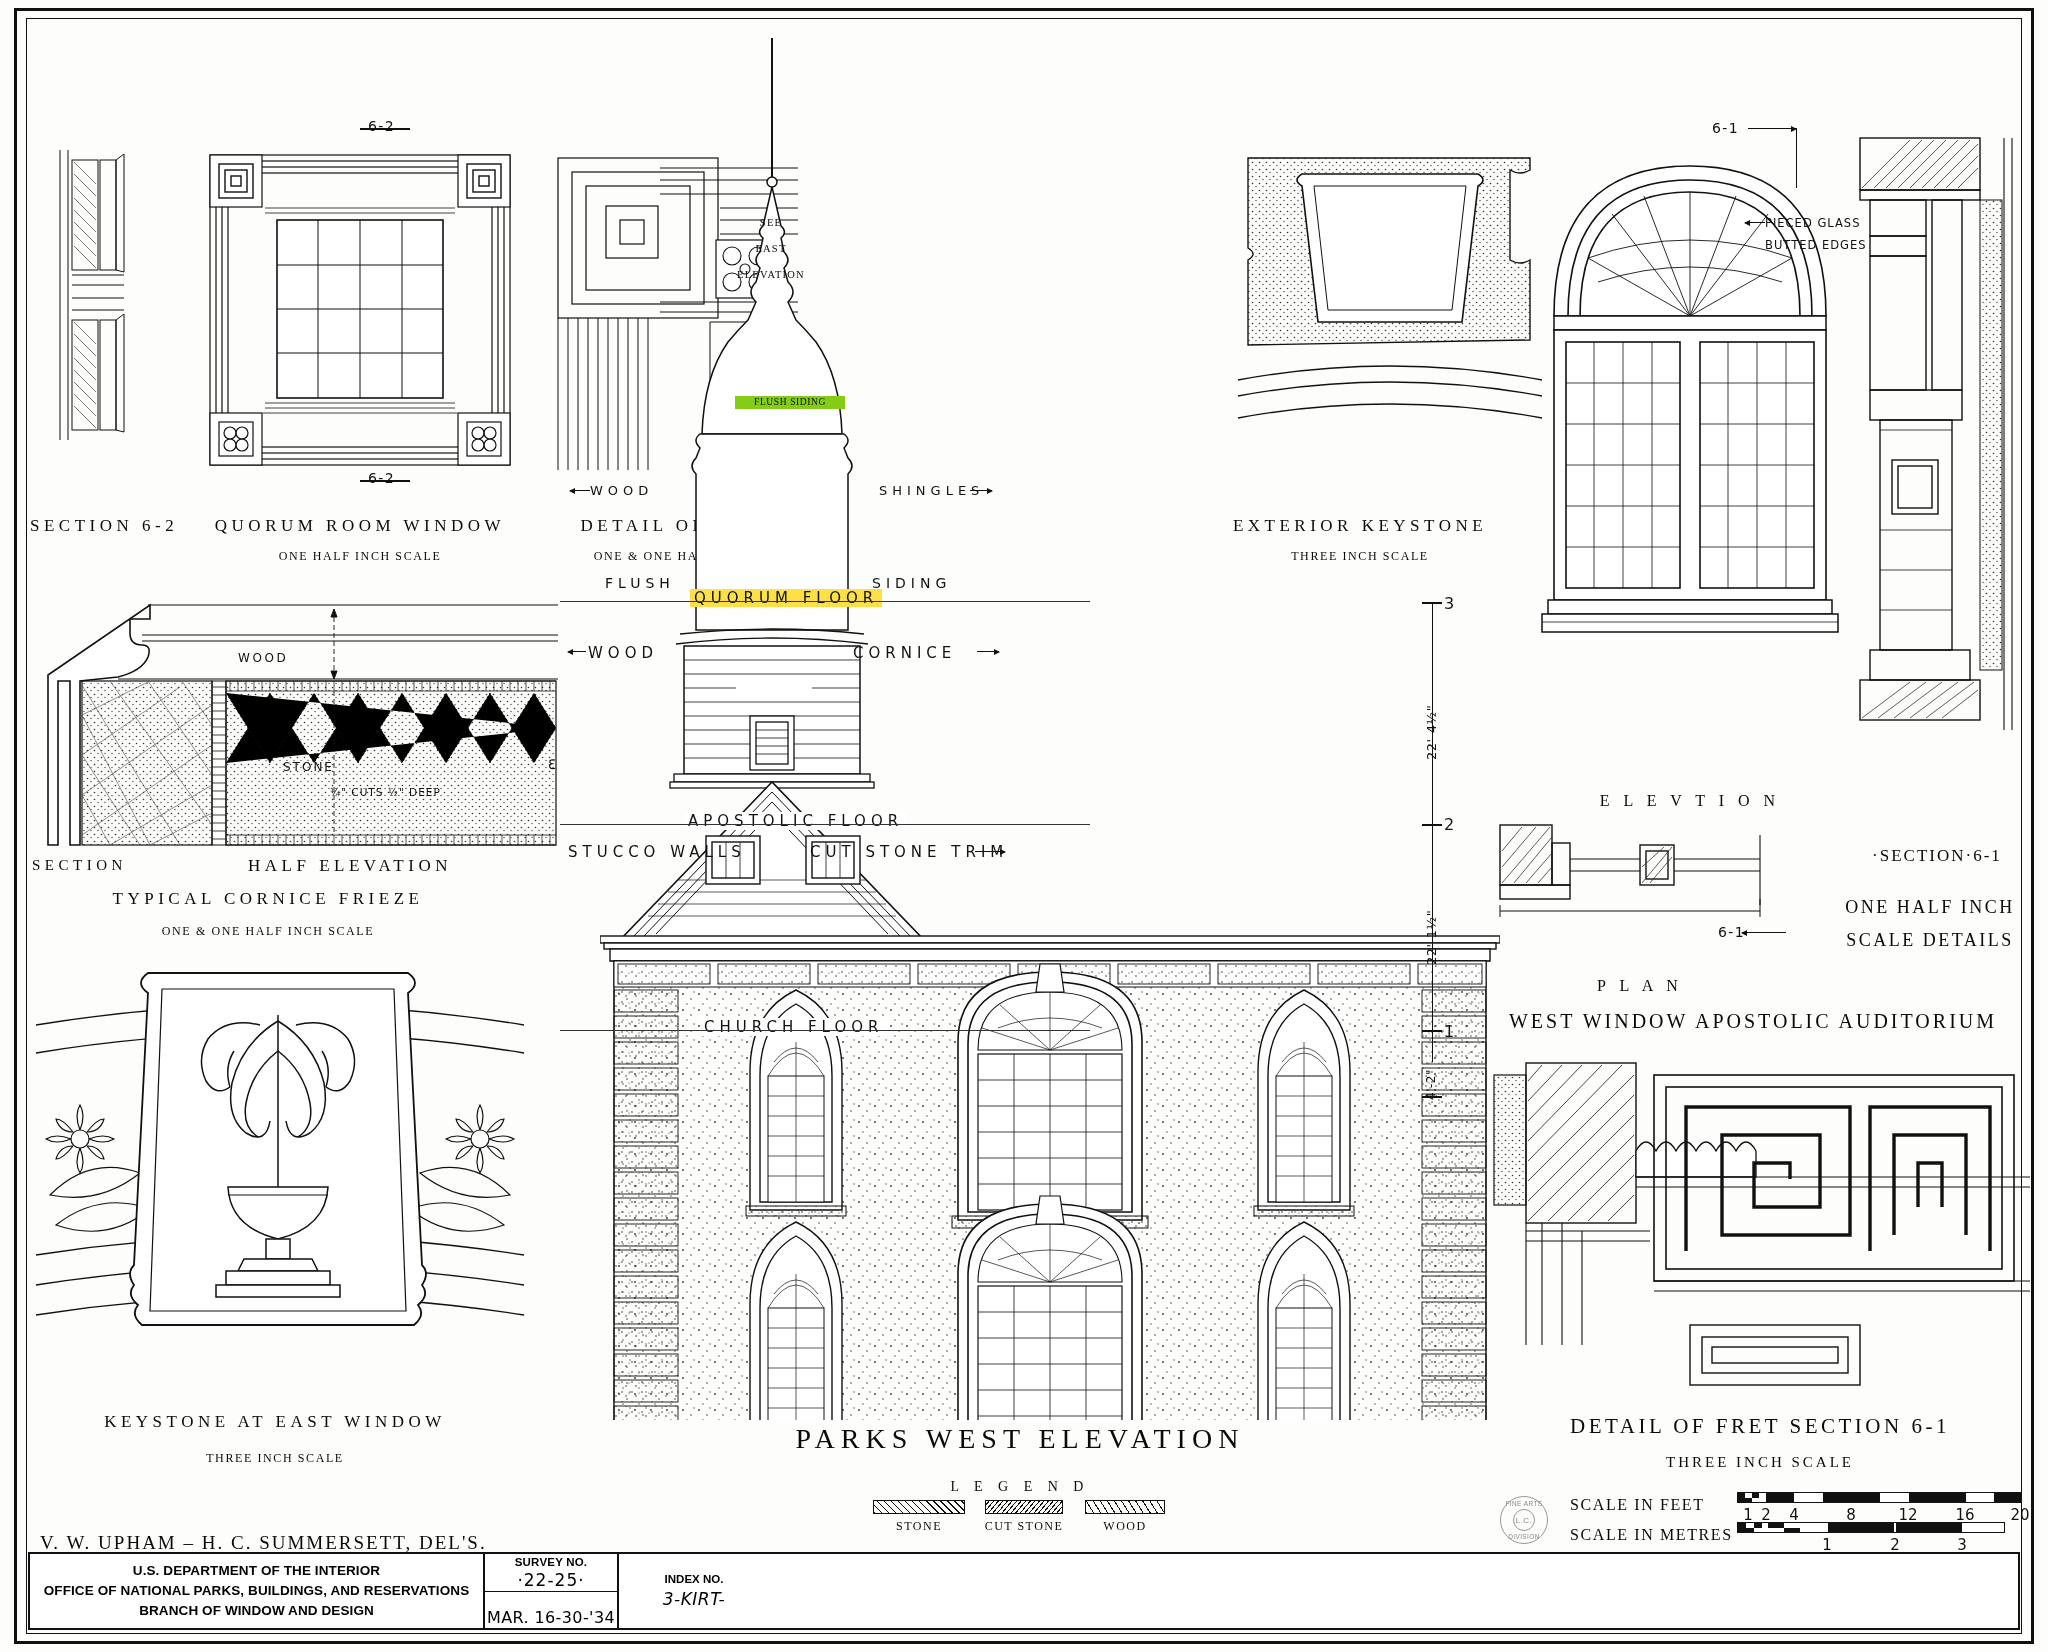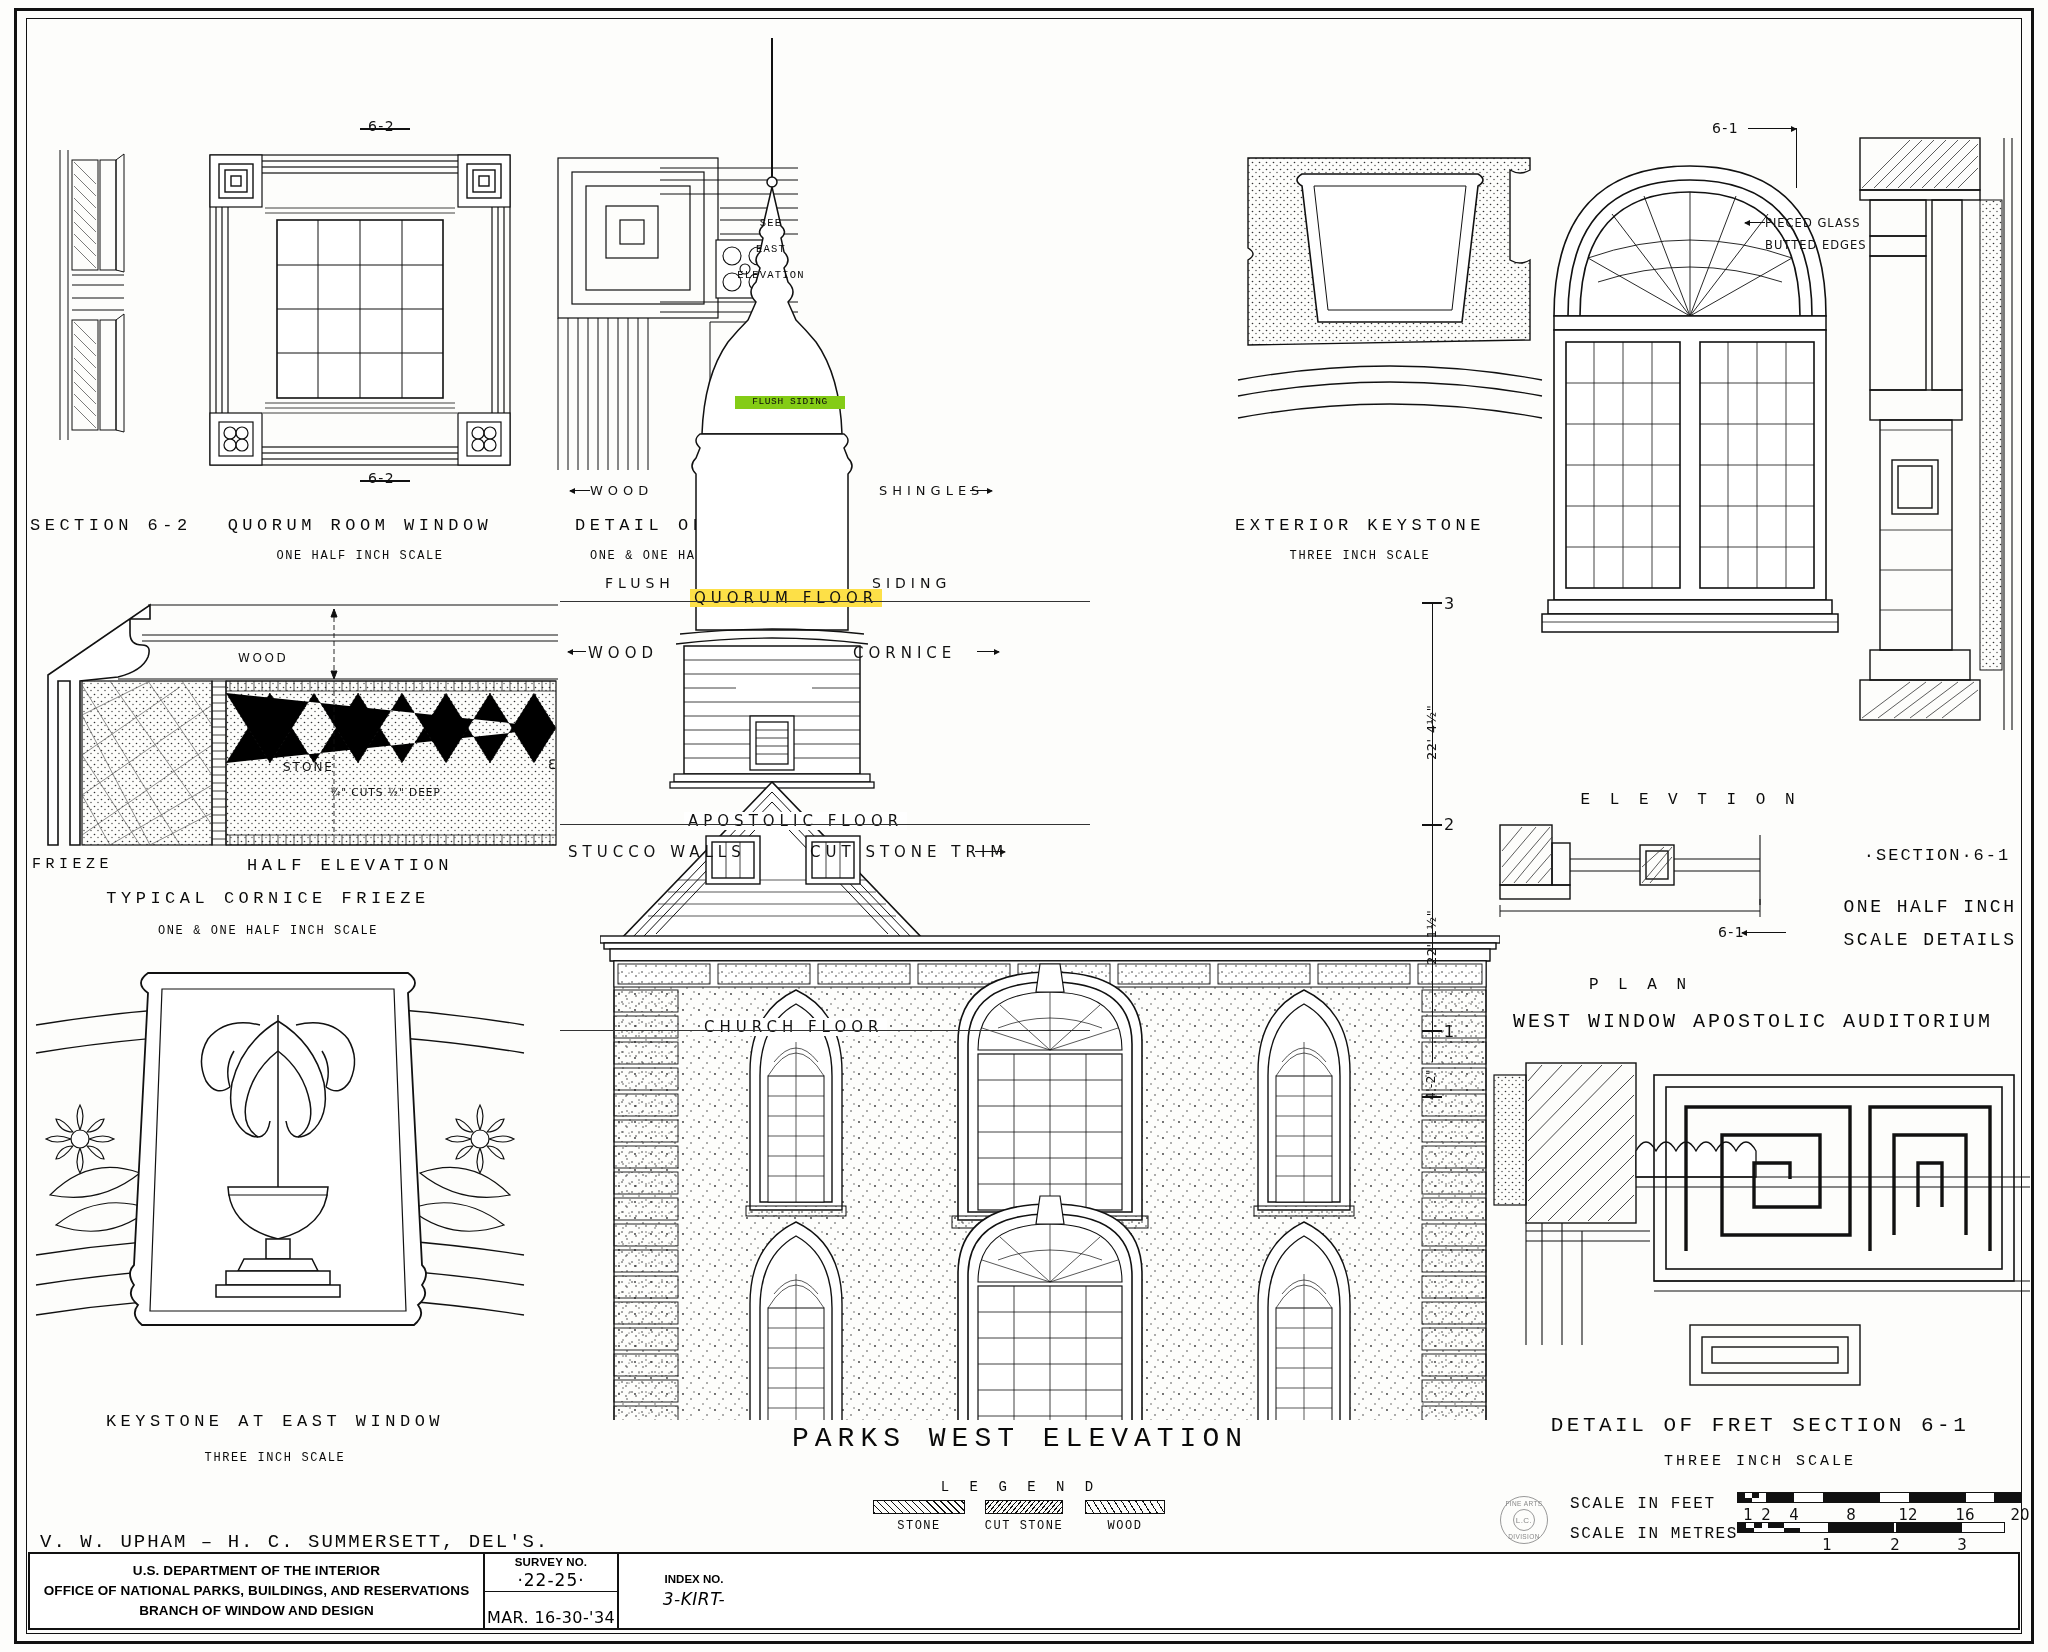--- a/index.html
+++ b/index.html
@@ -25,21 +25,21 @@
   .border-inner {
     position: absolute;
     left: 26px; top: 18px; right: 26px; bottom: 18px;
     border: 1.5px solid #111;
     pointer-events: none;
   }
   
   .cap {
     position: absolute;
     color: #0a0a0a;
-    font-family: Liberation Mono, monospace;
+    font-family: Liberation Serif, serif;
     font-weight: 400;
     text-align: center;
     white-space: nowrap;
     letter-spacing: 2.5px;
     line-height: 1.35;
   }
   .cap.t1 { font-size: 24px; letter-spacing: 4px; }
   .cap.t2 { font-size: 17px; letter-spacing: 4.5px; }
   .cap.t3 { font-size: 14px; letter-spacing: 3px; }
   .cap.t4 { font-size: 12px; letter-spacing: 1.6px; }
@@ -591,21 +591,21 @@
         <polygon points="304,14 301,22 307,22"></polygon>
         <polygon points="304,84 301,76 307,76"></polygon>
       </g>
     </svg>
   </div>
   <div class="note" style="left:238px;top:651px;letter-spacing:2.6px;">WOOD</div>
   <div class="note" style="left:283px;top:760px;letter-spacing:2px;">STONE</div>
   <div class="note" style="left:330px;top:786px;font-size:10.5px;letter-spacing:1px;">¼" CUTS ½" DEEP</div>
   <div class="note" style="left:548px;top:757px;font-size:13px;">ℇ</div>
 
-  <div class="cap t2" style="left:32px;top:855px;width:170px;text-align:left;font-size:15px;">FRIEZE</div>
+  <div class="cap t2" style="left:32px;top:855px;width:170px;text-align:left;font-size:15px;">SECTION</div>
   <div class="cap t2" style="left:200px;top:855px;width:300px;">HALF  ELEVATION</div>
   <div class="cap t2" style="left:38px;top:888px;width:460px;">TYPICAL CORNICE FRIEZE</div>
   <div class="cap t4" style="left:38px;top:923px;width:460px;">ONE &amp; ONE HALF INCH SCALE</div>
 
   <div style="position:absolute;left:30px;top:955px;width:500px;height:440px;">
     <svg width="500" height="440" viewBox="0 0 500 440">
 
       <g stroke="#111" fill="none" stroke-width="1.3">
         <path d="M6 70 Q250 30 494 70"></path>
         <path d="M6 98 Q250 58 494 98"></path>

